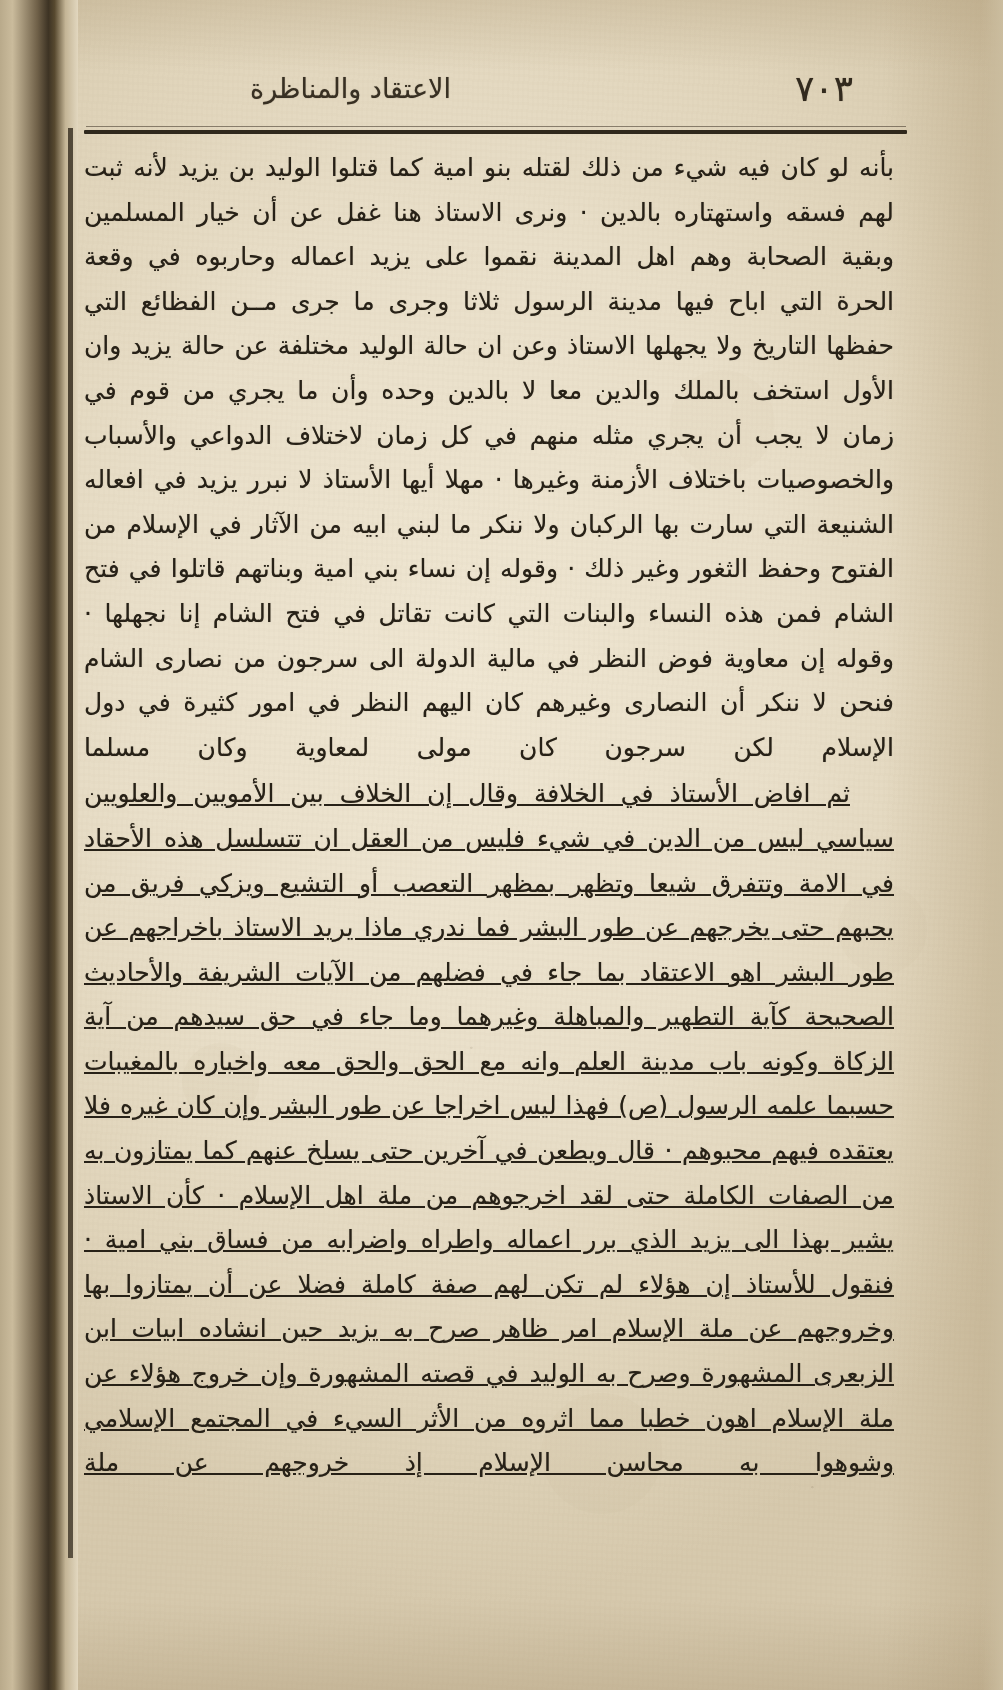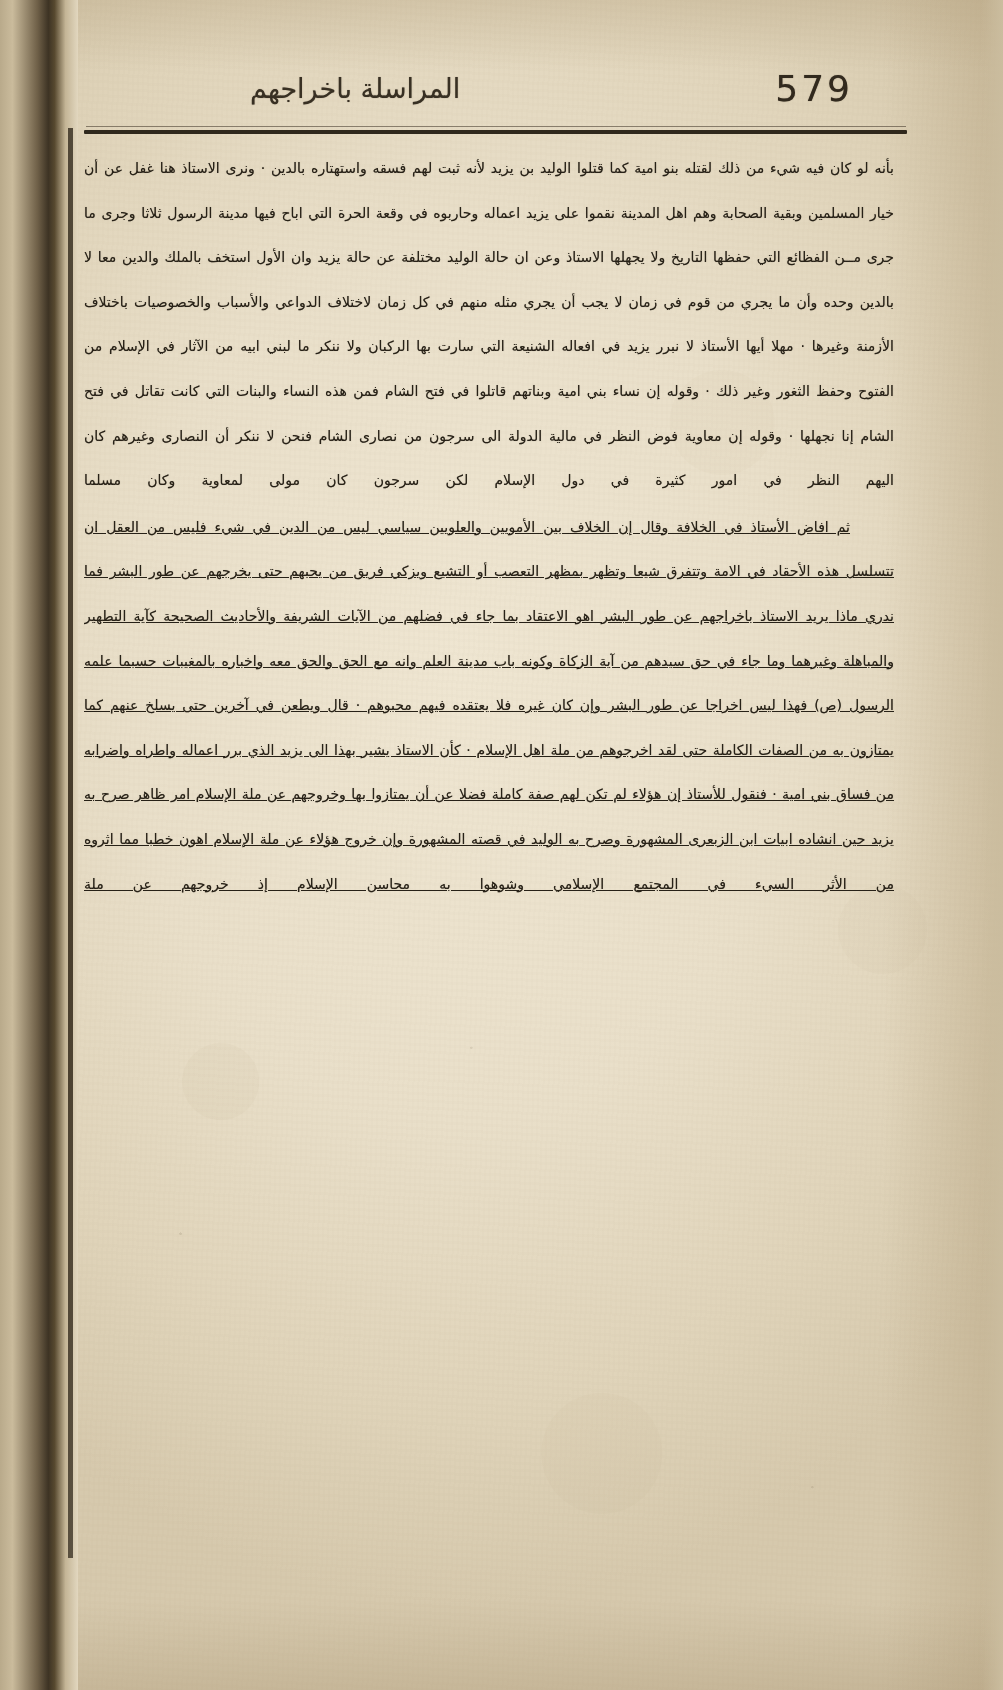--- a/index.html
+++ b/index.html
@@ -128,21 +128,21 @@
     position: absolute;
     top: 146px;
     left: 84px;
     width: 810px;
     height: 1420px;
     overflow: hidden;
   }
   .para {
     margin: 0 0 0 0;
     font-family: "DejaVu Sans", sans-serif;
-    font-size: 14px;
+    font-size: 25px;
     line-height: 44.6px;
     color: #2b251b;
     text-align: justify;
     text-align-last: justify;
     word-spacing: 1px;
     text-shadow: 0 0 .7px rgba(45,38,26,.5);
   }
   .para.first-line-indent {
     text-indent: 44px;
   }
@@ -177,22 +177,22 @@
   <div class="speckles"></div>
   <div class="edge-shade-top"></div>
   <div class="edge-shade-right"></div>
   <div class="edge-shade-bottom"></div>
 
   <div class="gutter"></div>
   <div class="gutter-line"></div>
   <div class="page-bleed-right"></div>
 
   <div class="header scan-soften">
-    <div class="page-number">579</div>
-    <div class="header-title">المراسلة باخراجهم</div>
+    <div class="page-number">٧٠٣</div>
+    <div class="header-title">الاعتقاد والمناظرة</div>
   </div>
 
   <div class="rule-wrap">
     <div class="rule-thin"></div>
     <div class="rule-thick"></div>
   </div>
 
   <div class="body scan-soften">
     <p class="para">بأنه لو كان فيه شيء من ذلك لقتله بنو امية كما قتلوا الوليد بن يزيد لأنه ثبت لهم فسقه واستهتاره بالدين · ونرى الاستاذ هنا غفل عن أن خيار المسلمين وبقية الصحابة وهم اهل المدينة نقموا على يزيد اعماله وحاربوه في وقعة الحرة التي اباح فيها مدينة الرسول ثلاثا وجرى ما جرى مــن الفظائع التي حفظها التاريخ ولا يجهلها الاستاذ وعن ان حالة الوليد مختلفة عن حالة يزيد وان الأول استخف بالملك والدين معا لا بالدين وحده وأن ما يجري من قوم في زمان لا يجب أن يجري مثله منهم في كل زمان لاختلاف الدواعي والأسباب والخصوصيات باختلاف الأزمنة وغيرها · مهلا أيها الأستاذ لا نبرر يزيد في افعاله الشنيعة التي سارت بها الركبان ولا ننكر ما لبني ابيه من الآثار في الإسلام من الفتوح وحفظ الثغور وغير ذلك · وقوله إن نساء بني امية وبناتهم قاتلوا في فتح الشام فمن هذه النساء والبنات التي كانت تقاتل في فتح الشام إنا نجهلها · وقوله إن معاوية فوض النظر في مالية الدولة الى سرجون من نصارى الشام فنحن لا ننكر أن النصارى وغيرهم كان اليهم النظر في امور كثيرة في دول الإسلام لكن سرجون كان مولى لمعاوية وكان مسلما</p>
     <p class="para first-line-indent">ثم افاض الأستاذ في الخلافة وقال إن الخلاف بين الأمويين والعلويين سياسي ليس من الدين في شيء فليس من العقل ان تتسلسل هذه الأحقاد في الامة وتتفرق شيعا وتظهر بمظهر التعصب أو التشيع ويزكي فريق من يحبهم حتى يخرجهم عن طور البشر فما ندري ماذا يريد الاستاذ باخراجهم عن طور البشر اهو الاعتقاد بما جاء في فضلهم من الآيات الشريفة والأحاديث الصحيحة كآية التطهير والمباهلة وغيرهما وما جاء في حق سيدهم من آية الزكاة وكونه باب مدينة العلم وانه مع الحق والحق معه واخباره بالمغيبات حسبما علمه الرسول (ص) فهذا ليس اخراجا عن طور البشر وإن كان غيره فلا يعتقده فيهم محبوهم · قال ويطعن في آخرين حتى يسلخ عنهم كما يمتازون به من الصفات الكاملة حتى لقد اخرجوهم من ملة اهل الإسلام · كأن الاستاذ يشير بهذا الى يزيد الذي برر اعماله واطراه واضرابه من فساق بني امية · فنقول للأستاذ إن هؤلاء لم تكن لهم صفة كاملة فضلا عن أن يمتازوا بها وخروجهم عن ملة الإسلام امر ظاهر صرح به يزيد حين انشاده ابيات ابن الزبعرى المشهورة وصرح به الوليد في قصته المشهورة وإن خروج هؤلاء عن ملة الإسلام اهون خطبا مما اثروه من الأثر السيء في المجتمع الإسلامي وشوهوا به محاسن الإسلام إذ خروجهم عن ملة</p>

